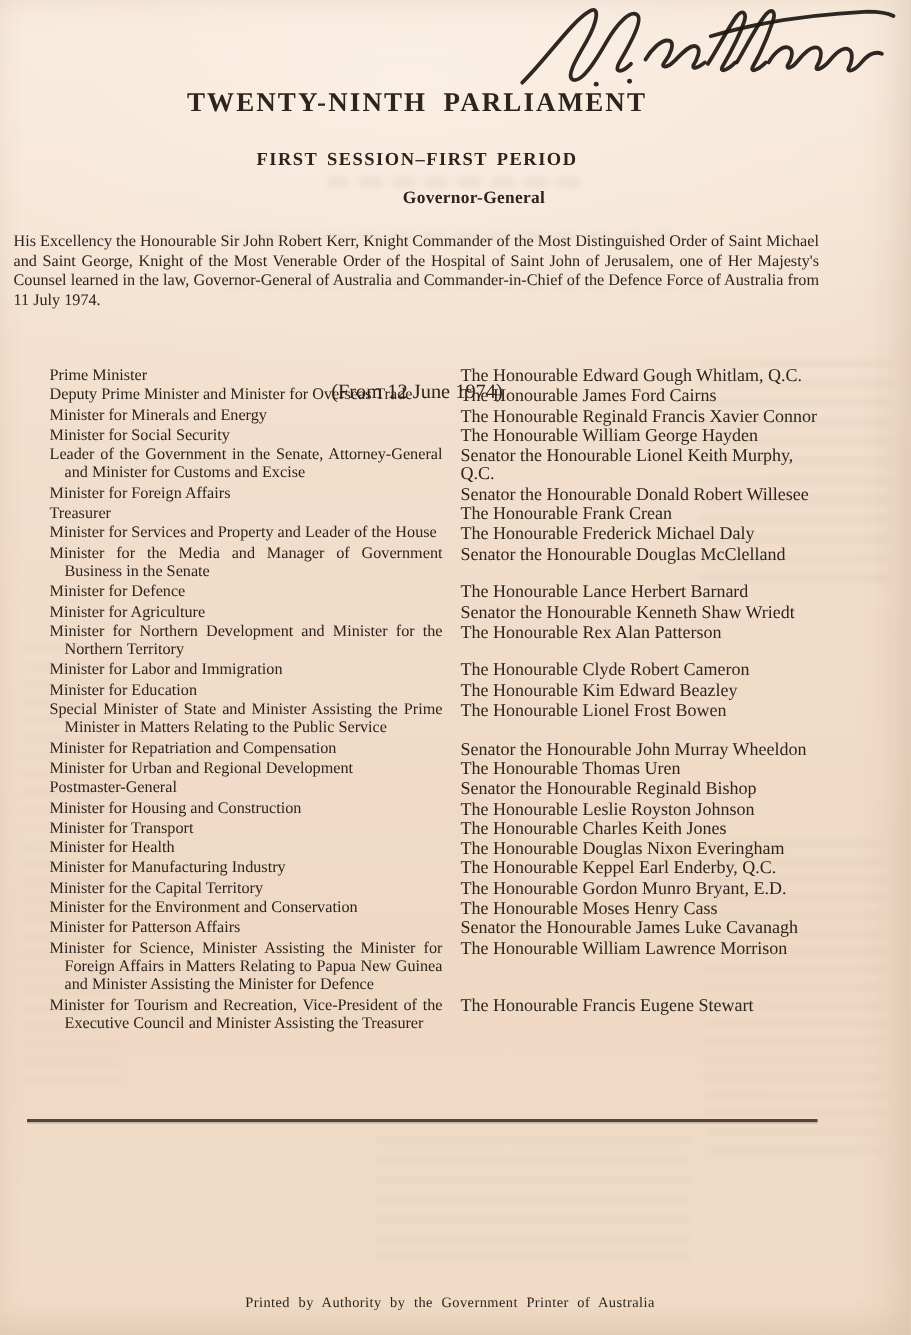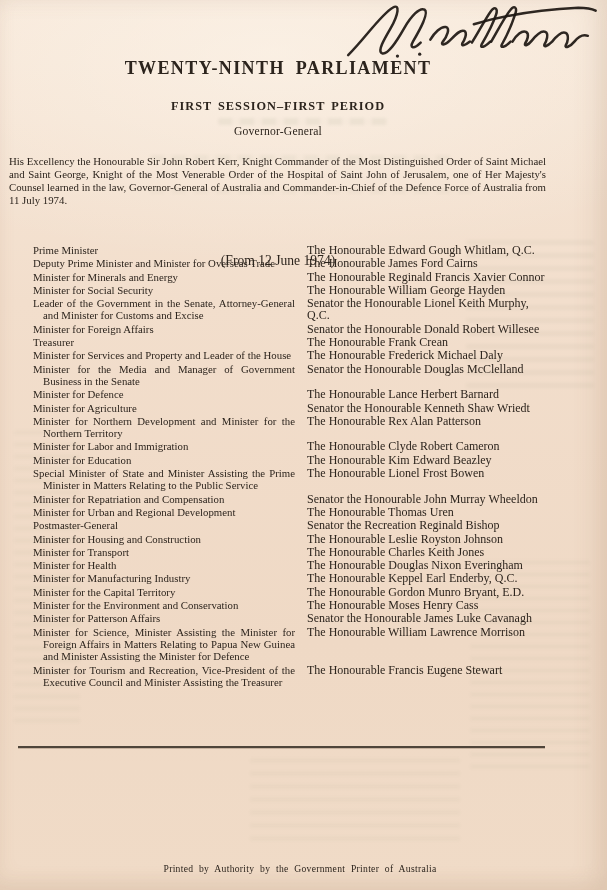--- a/index.html
+++ b/index.html
@@ -31,21 +31,21 @@
       background:repeating-linear-gradient(180deg, rgba(120,130,100,.25) 0 5px, rgba(120,130,100,0) 5px 13px);}
   .g7{left:150px;top:188px;width:330px;height:6px;opacity:.16;}
   
   .signature{position:absolute;left:333px;top:1px;width:272px;height:58px;}
   .signature path{fill:none;stroke:var(--sig);stroke-width:2.6;stroke-linecap:round;stroke-linejoin:round;opacity:.92;}
   .signature .dot{fill:var(--sig);stroke:none;opacity:.92;}
   
   .hwrap{position:absolute;left:0;width:556px;text-align:center;}
   .h-parliament{top:58px;font-size:18px;font-weight:bold;letter-spacing:1.4px;word-spacing:5px;}
   .h-session{top:99px;font-size:12.3px;font-weight:bold;letter-spacing:1px;word-spacing:2px;}
-  .h-gg{top:125px;font-size:11.6px;font-weight:normal;letter-spacing:.2px;}
+  .h-gg{top:125px;font-size:11.6px;font-weight:bold;letter-spacing:.2px;padding-left:38px;}
   .gg-par{
     position:absolute;left:9px;top:144px;width:537px;
     font-size:10.8px;line-height:13px;text-align:justify;text-align-last:left;
   }
   .h-ministry{top:204px;font-size:13.6px;font-weight:bold;}
   .h-from{top:221px;font-size:13.6px;margin-top:32px;}
   
   .roster{position:absolute;left:33px;top:244px;width:513px;}
   .row{display:flex;align-items:flex-start;margin-bottom:1px;}
   .office{
@@ -158,21 +158,21 @@
       <div class="row">
         <div class="office">Minister for Repatriation and Compensation</div>
         <div class="name">Senator the Honourable John Murray Wheeldon</div>
       </div>
       <div class="row">
         <div class="office">Minister for Urban and Regional Development</div>
         <div class="name">The Honourable Thomas Uren</div>
       </div>
       <div class="row">
         <div class="office">Postmaster-General</div>
-        <div class="name">Senator the Recreation Reginald Bishop</div>
+        <div class="name">Senator the Honourable Reginald Bishop</div>
       </div>
       <div class="row">
         <div class="office">Minister for Housing and Construction</div>
         <div class="name">The Honourable Leslie Royston Johnson</div>
       </div>
       <div class="row">
         <div class="office">Minister for Transport</div>
         <div class="name">The Honourable Charles Keith Jones</div>
       </div>
       <div class="row">

